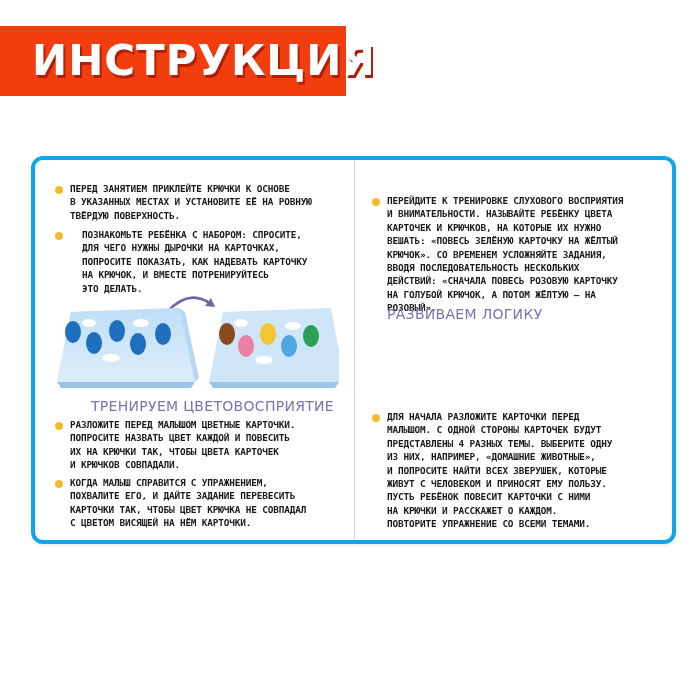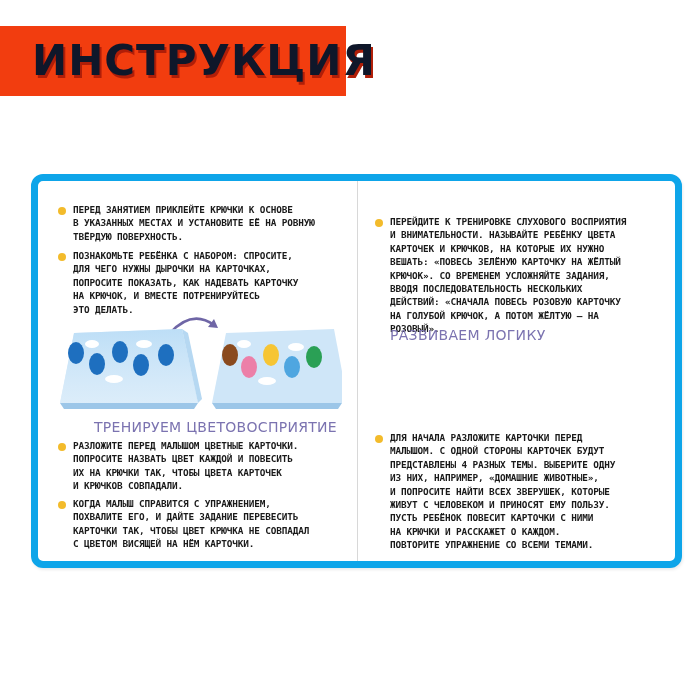--- a/index.html
+++ b/index.html
@@ -1,19 +1,19 @@
 <!DOCTYPE html>
 <html><head>
 <meta charset="utf-8">
 <style>
   html,body{margin:0;padding:0;}
   body{width:700px;height:700px;background:#ffffff;position:relative;overflow:hidden;font-family:"DejaVu Sans",sans-serif;}
   .banner{position:absolute;left:0;top:26px;width:346px;height:70px;background:#f23d0f;display:flex;align-items:center;}
-  .banner-title{margin-left:32px;font-family:"DejaVu Sans",sans-serif;font-weight:900;font-size:42px;color:#0f172a;letter-spacing:1px;text-shadow:2px 3px 0 #b01e08;line-height:1;}
-  .book{position:absolute;left:31px;top:174px;width:637px;height:380px;border:7px solid #0ea5e9;border-radius:12px;background:#fff;box-shadow:1px 2px 3px rgba(0,0,0,0.08);}
+  .banner-title{margin-left:32px;font-family:"DejaVu Sans",sans-serif;font-weight:900;font-size:42px;color:#ffffff;letter-spacing:1px;text-shadow:2px 3px 0 #b01e08;line-height:1;}
+  .book{position:absolute;left:31px;top:156px;width:637px;height:380px;border:4px solid #0ea5e9;border-radius:12px;background:#fff;box-shadow:1px 2px 3px rgba(0,0,0,0.08);}
   .divider{position:absolute;left:319px;top:0;width:1px;height:380px;background:#d8d8d8;}
   .page{position:absolute;top:0;height:380px;}
   .page-left{left:0;width:319px;}
   .page-right{left:320px;width:317px;}
   .item{position:absolute;display:flex;}
   .bullet{width:8px;height:8px;border-radius:50%;background:#f3bb2b;margin-top:4px;margin-right:7px;flex:none;}
   .text{font-family:"DejaVu Sans Mono",monospace;font-weight:bold;font-size:9.4px;line-height:13.4px;color:#1a1a1a;text-transform:uppercase;letter-spacing:-0.15px;white-space:pre-line;}
   .heading{position:absolute;font-family:"DejaVu Sans",sans-serif;font-size:14px;color:#7b73b0;text-transform:uppercase;letter-spacing:0.3px;}
   .illus{position:absolute;left:14px;top:130px;width:290px;height:100px;}
 </style>
@@ -27,21 +27,21 @@
 <div class="book">
   <div class="divider"></div>
 
   <div class="page page-left">
     <div class="item" style="left:20px;top:22px;">
       <span class="bullet"></span>
       <span class="text">Перед занятием приклейте крючки к основе
 в указанных местах и установите её на ровную
 твёрдую поверхность.</span>
     </div>
-    <div class="item" style="left:20px;top:68px;">
+    <div class="item" style="left:20px;top:68px;gap:12px;">
       <span class="bullet"></span>
       <span class="text">Познакомьте ребёнка с набором: спросите,
 для чего нужны дырочки на карточках,
 попросите показать, как надевать карточку
 на крючок, и вместе потренируйтесь
 это делать.</span>
     </div>
 
     <svg class="illus" viewBox="0 0 290 100">
 

